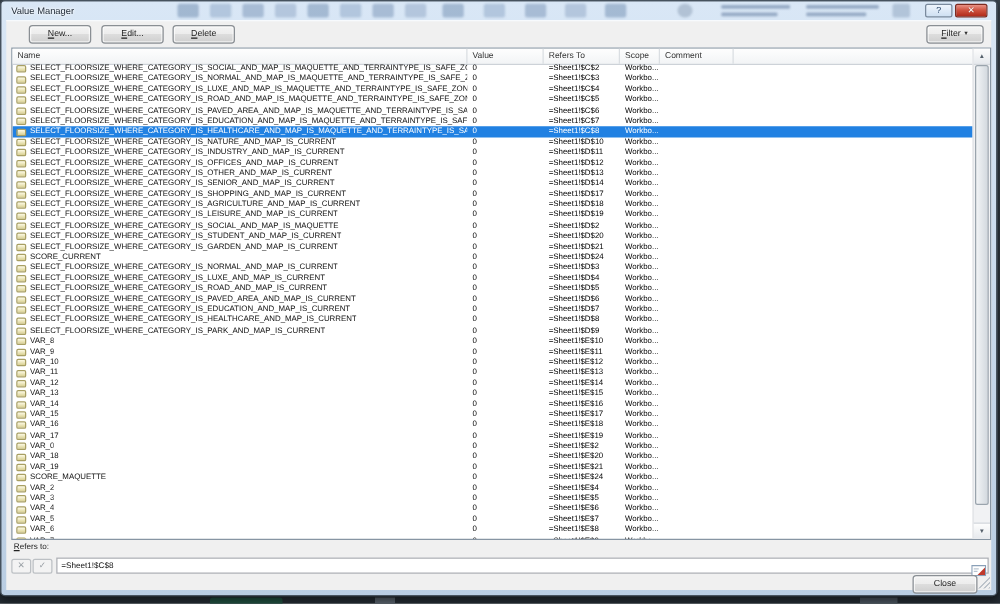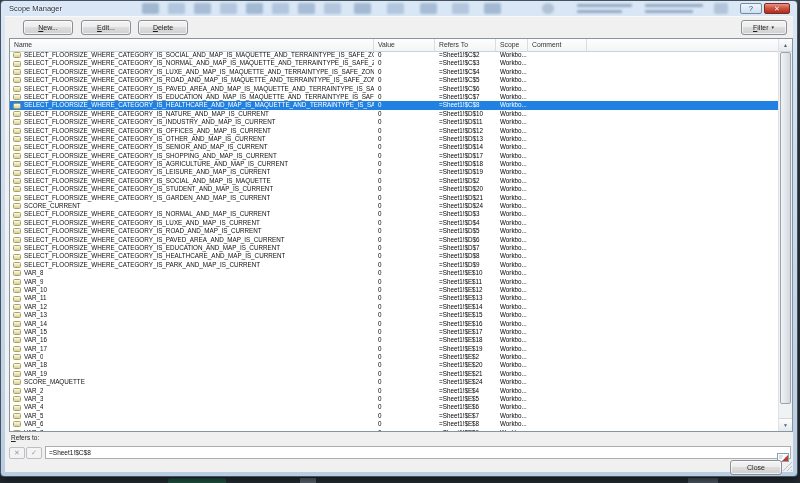--- a/index.html
+++ b/index.html
@@ -160,21 +160,21 @@
       <div class="blob" style="left:418px;width:17px;background:rgba(96,126,164,.40);"></div>
       <div class="blob" style="left:450px;width:17px;background:rgba(150,172,200,.55);"></div>
       <div class="blob" style="left:482px;width:17px;background:rgba(100,130,168,.45);"></div>
       <div class="blob" style="left:540px;width:12px;background:rgba(120,140,165,.40);border-radius:50%;"></div>
       <div class="tblob" style="left:575px;top:3px;width:55px;"></div>
       <div class="tblob" style="left:575px;top:9px;width:45px;"></div>
       <div class="tblob" style="left:643px;top:3px;width:58px;"></div>
       <div class="tblob" style="left:643px;top:9px;width:48px;"></div>
       <div class="blob" style="left:712px;width:14px;background:rgba(120,145,175,.40);"></div>
     </div>
-    <span class="dlg-title">Scope Manager</span>
+    <span class="dlg-title">Value Manager</span>
     <span class="cap-btn cap-help"><span>?</span></span>
     <span class="cap-btn cap-close"><span>✕</span></span>
   </div>
 
   <div class="panel">
 
     <div class="w7btn btn-new"><span class="lbl mnemonic">New...</span></div>
     <div class="w7btn btn-edit"><span class="lbl mnemonic">Edit...</span></div>
     <div class="w7btn btn-delete"><span class="lbl mnemonic">Delete</span></div>
     <div class="w7btn btn-filter"><span class="lbl mnemonic">Filter</span> <span class="arrow">▼</span></div>

